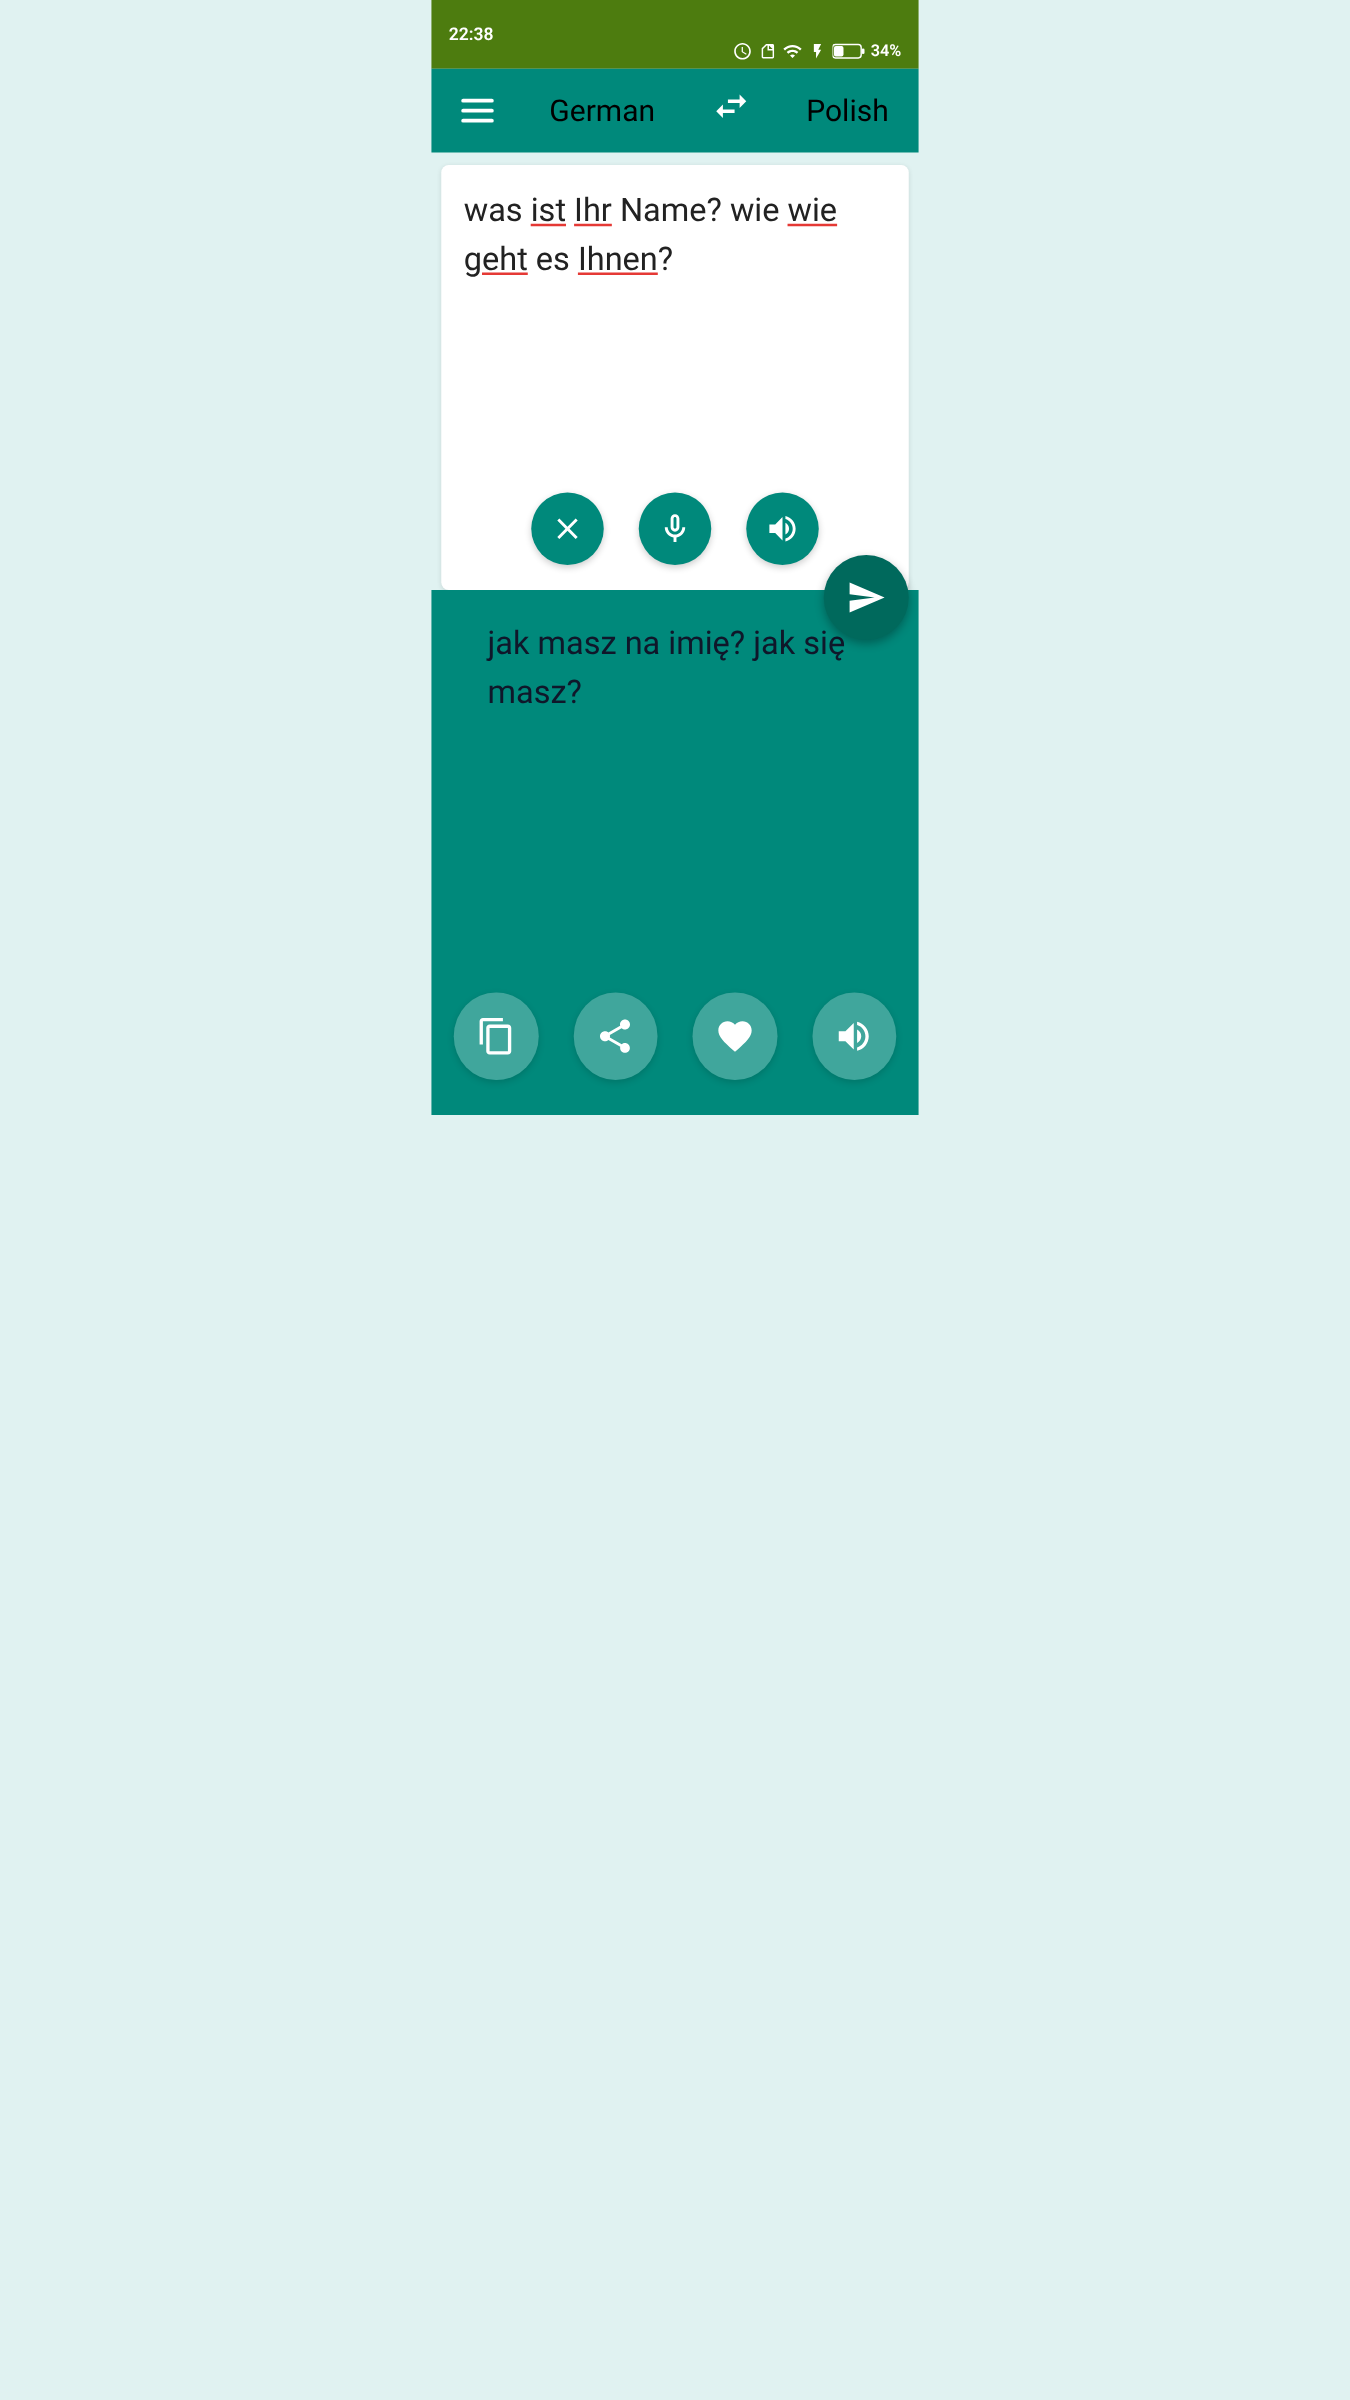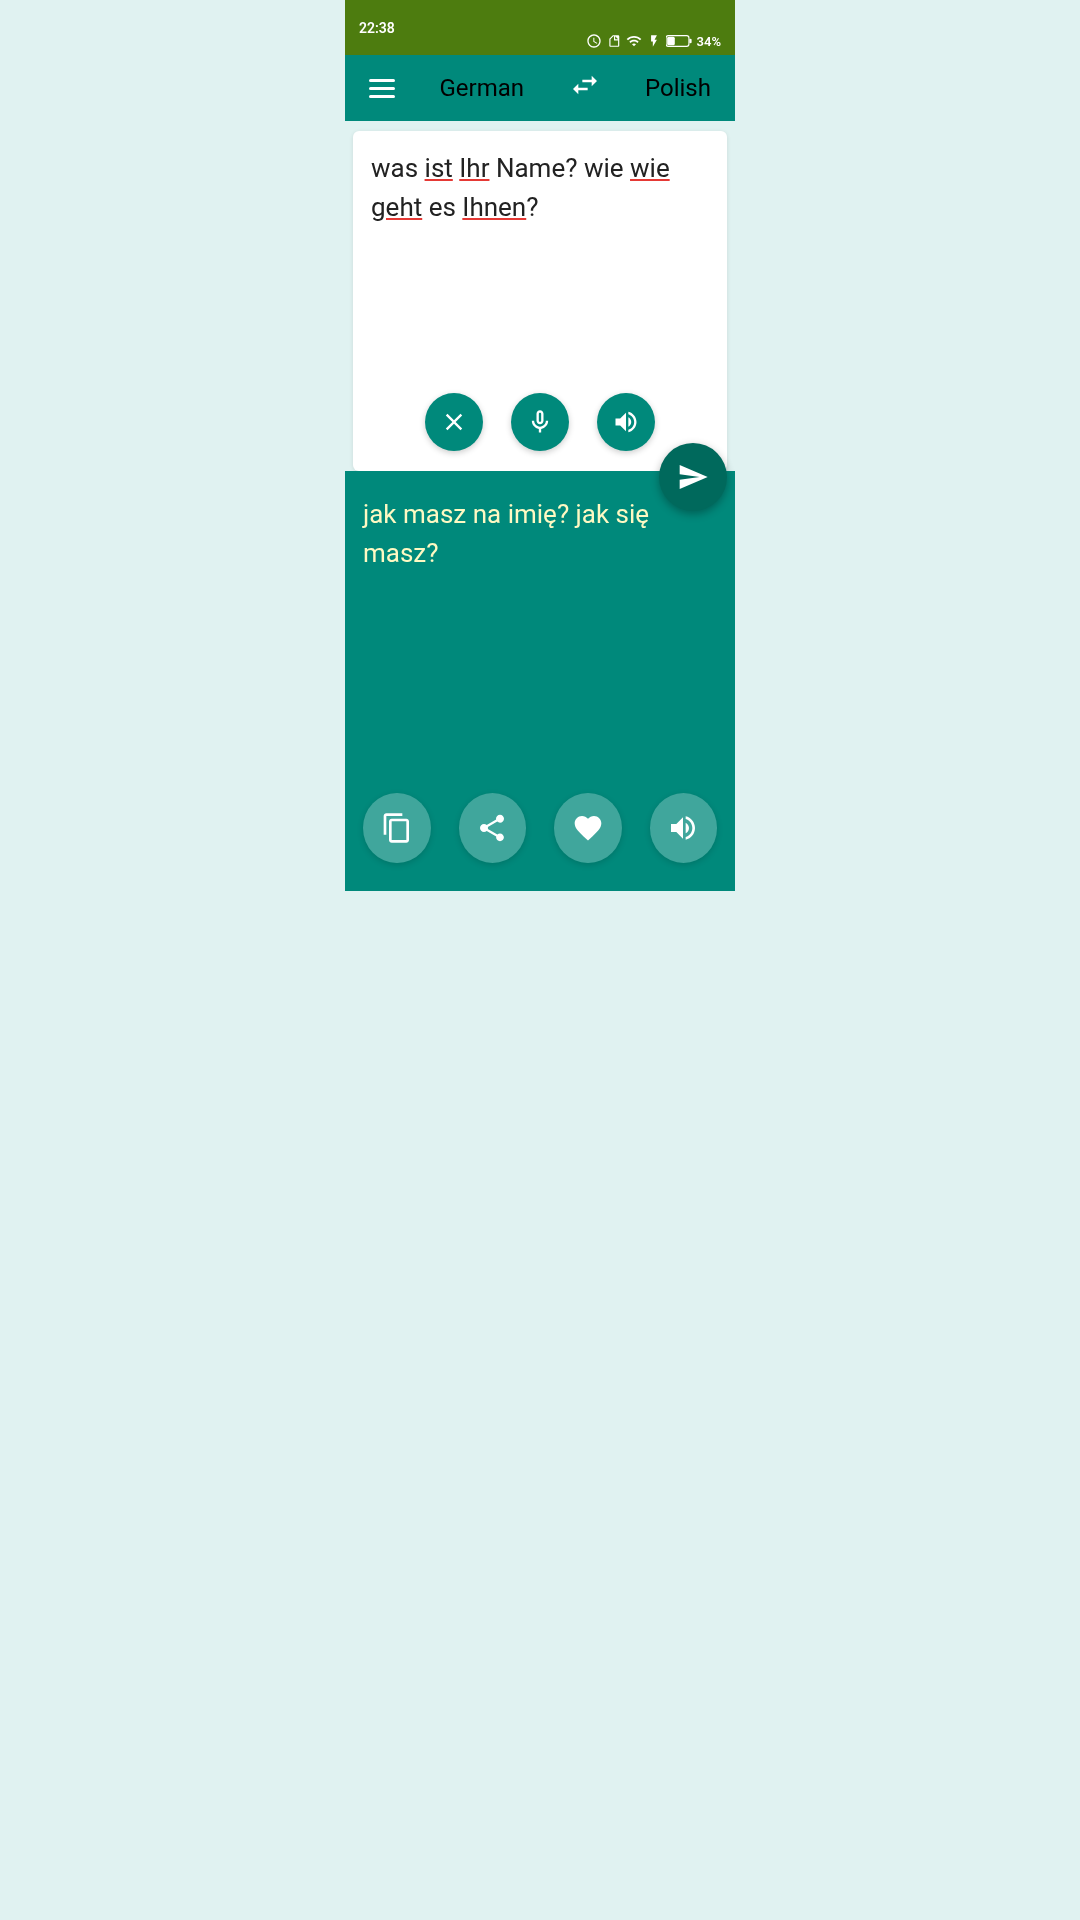--- a/index.html
+++ b/index.html
@@ -162,23 +162,24 @@
       padding: 24px 18px 20px 18px;
       min-height: 420px;
       display: flex;
       flex-direction: column;
       justify-content: space-between;
       position: relative;
     }
 
     .polish-text {
       font-size: 26px;
-      color: #fef9c3;
+      color: #0f172a;
       line-height: 1.5;
       flex: 1;
+      margin-left: 27px;
     }
 
     .translation-buttons {
       display: flex;
       justify-content: center;
       gap: 28px;
       margin-top: 14px;
       padding-bottom: 8px;
     }
 

